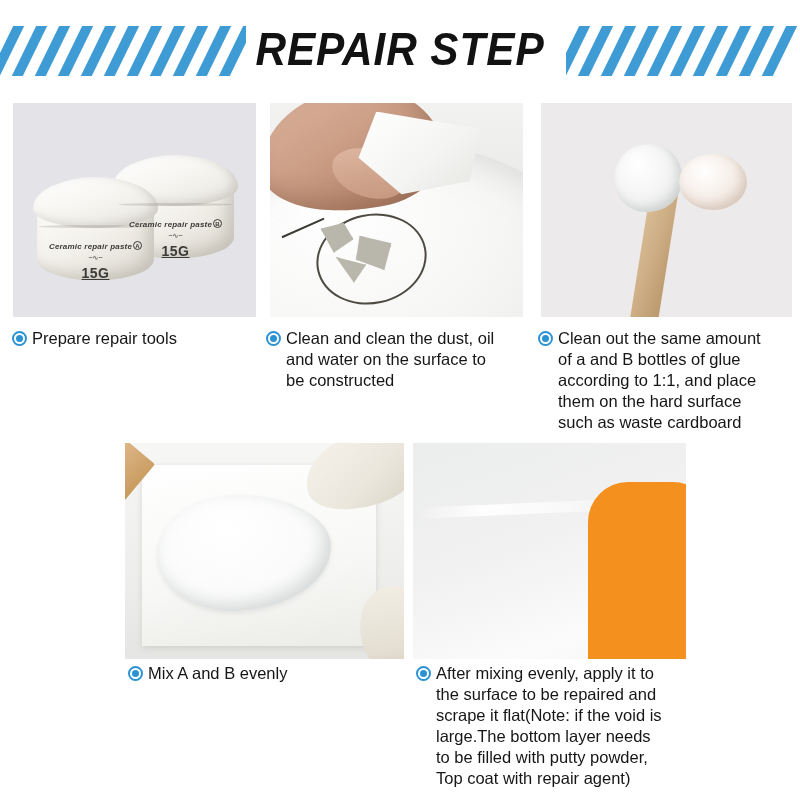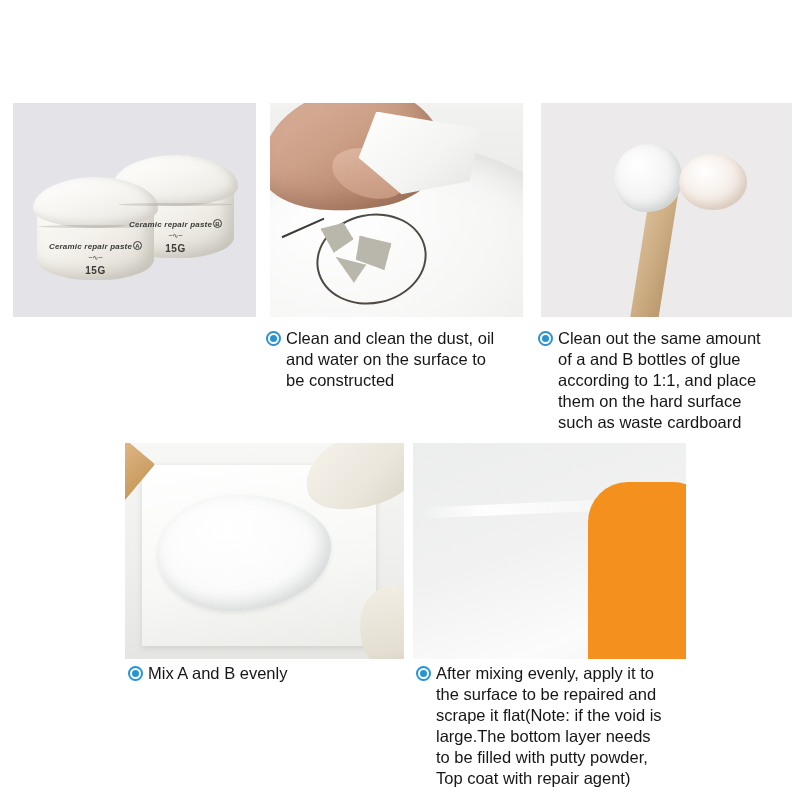--- a/index.html
+++ b/index.html
@@ -76,21 +76,21 @@
     white-space: nowrap;
   }
   .jar .lbl-main { top: 58%; font-size: 8px; letter-spacing: .2px; }
   .jar .lbl-mark {
     display:inline-block; width:9px; height:9px; line-height:8px;
     border:1px solid #3a3a36; border-radius:50%;
     font-size:6px; text-align:center; font-style:normal;
     vertical-align: 1px; margin-left: 1px;
   }
   .jar .lbl-logo { top: 70%; font-size: 7px; color:#6b6a64; font-style:normal; }
-  .jar .lbl-size { top: 80%; font-size: 10px; font-style: normal; letter-spacing:.5px; }
+  .jar .lbl-size { top: 80%; font-size: 14px; font-style: normal; letter-spacing:.5px;text-decoration:underline; }
 
   .jarA { left: 20px; top: 74px; width: 125px; height: 110px; }
   .jarB { left: 100px; top: 52px; width: 125px; height: 110px; }
 
   
   .p2bg { position:absolute; inset:0; background: linear-gradient(180deg,#f2f2f1 0%,#e8e8e7 55%,#dcdcdb 100%); }
   .sinkcurve {
     position:absolute; left:-30%; top:18%; width:160%; height:130%;
     border-radius:50%;
     background: radial-gradient(ellipse at 35% 25%, #ffffff 0%, #f6f6f5 45%, #e2e2e1 100%);
@@ -225,20 +225,48 @@
   .cap2 { left: 266px; top: 328px; width: 258px; }
   .cap3 { left: 538px; top: 328px; width: 258px; }
   .cap4 { left: 128px; top: 663px; width: 270px; }
   .cap5 { left: 416px; top: 663px; width: 375px; }
 </style>
 </head>
 <body>
 
 <div class="page">
 
+  <div class="header">
+    <div class="stripes left" id="stripes-left">
+        <i style="left: 0px; background: rgb(63, 155, 212);"></i>
+        <i style="left: 23px; background: rgb(63, 155, 212);"></i>
+        <i style="left: 46px; background: rgb(63, 155, 212);"></i>
+        <i style="left: 69px; background: rgb(63, 155, 212);"></i>
+        <i style="left: 92px; background: rgb(63, 155, 212);"></i>
+        <i style="left: 115px; background: rgb(63, 155, 212);"></i>
+        <i style="left: 138px; background: rgb(63, 155, 212);"></i>
+        <i style="left: 161px; background: rgb(63, 155, 212);"></i>
+        <i style="left: 184px; background: rgb(63, 155, 212);"></i>
+        <i style="left: 207px; background: rgb(63, 155, 212);"></i>
+        <i style="left: 230px; background: rgb(63, 155, 212);"></i>
+      </div>
+    <div class="stripes right" id="stripes-right">
+        <i style="left: 0px; background: rgb(63, 155, 212);"></i>
+        <i style="left: 23px; background: rgb(63, 155, 212);"></i>
+        <i style="left: 46px; background: rgb(63, 155, 212);"></i>
+        <i style="left: 69px; background: rgb(63, 155, 212);"></i>
+        <i style="left: 92px; background: rgb(63, 155, 212);"></i>
+        <i style="left: 115px; background: rgb(63, 155, 212);"></i>
+        <i style="left: 138px; background: rgb(63, 155, 212);"></i>
+        <i style="left: 161px; background: rgb(63, 155, 212);"></i>
+        <i style="left: 184px; background: rgb(63, 155, 212);"></i>
+        <i style="left: 207px; background: rgb(63, 155, 212);"></i>
+      </div>
+    <div class="title">REPAIR STEP</div>
+  </div>
 
   <div class="photo ph1">
     <div class="jarbg"></div>
     <div class="jar jarB">
       <div class="body"></div>
       <div class="lid"></div>
       <div class="seam"></div>
       <div class="label lbl-main"><span>Ceramic repair paste</span><span class="lbl-mark">B</span></div>
       <div class="label lbl-logo">~∿~</div>
       <div class="label lbl-size">15G</div>
@@ -283,20 +311,24 @@
     <div class="mixblob"></div>
     <div class="mixstick"></div>
   </div>
 
   <div class="photo ph5">
     <div class="p5bg"></div>
     <div class="smear"></div>
     <div class="scraper" id="scraper" style="background: rgb(244, 145, 30);"></div>
   </div>
 
+  <div class="cap cap1">
+    <span class="bullet"></span>
+    <span class="captext">Prepare repair tools</span>
+  </div>
   <div class="cap cap2">
     <span class="bullet"></span>
     <span class="captext">Clean and clean the dust, oil
 and water on the surface to
 be constructed</span>
   </div>
   <div class="cap cap3">
     <span class="bullet"></span>
     <span class="captext">Clean out the same amount
 of a and B bottles of glue

